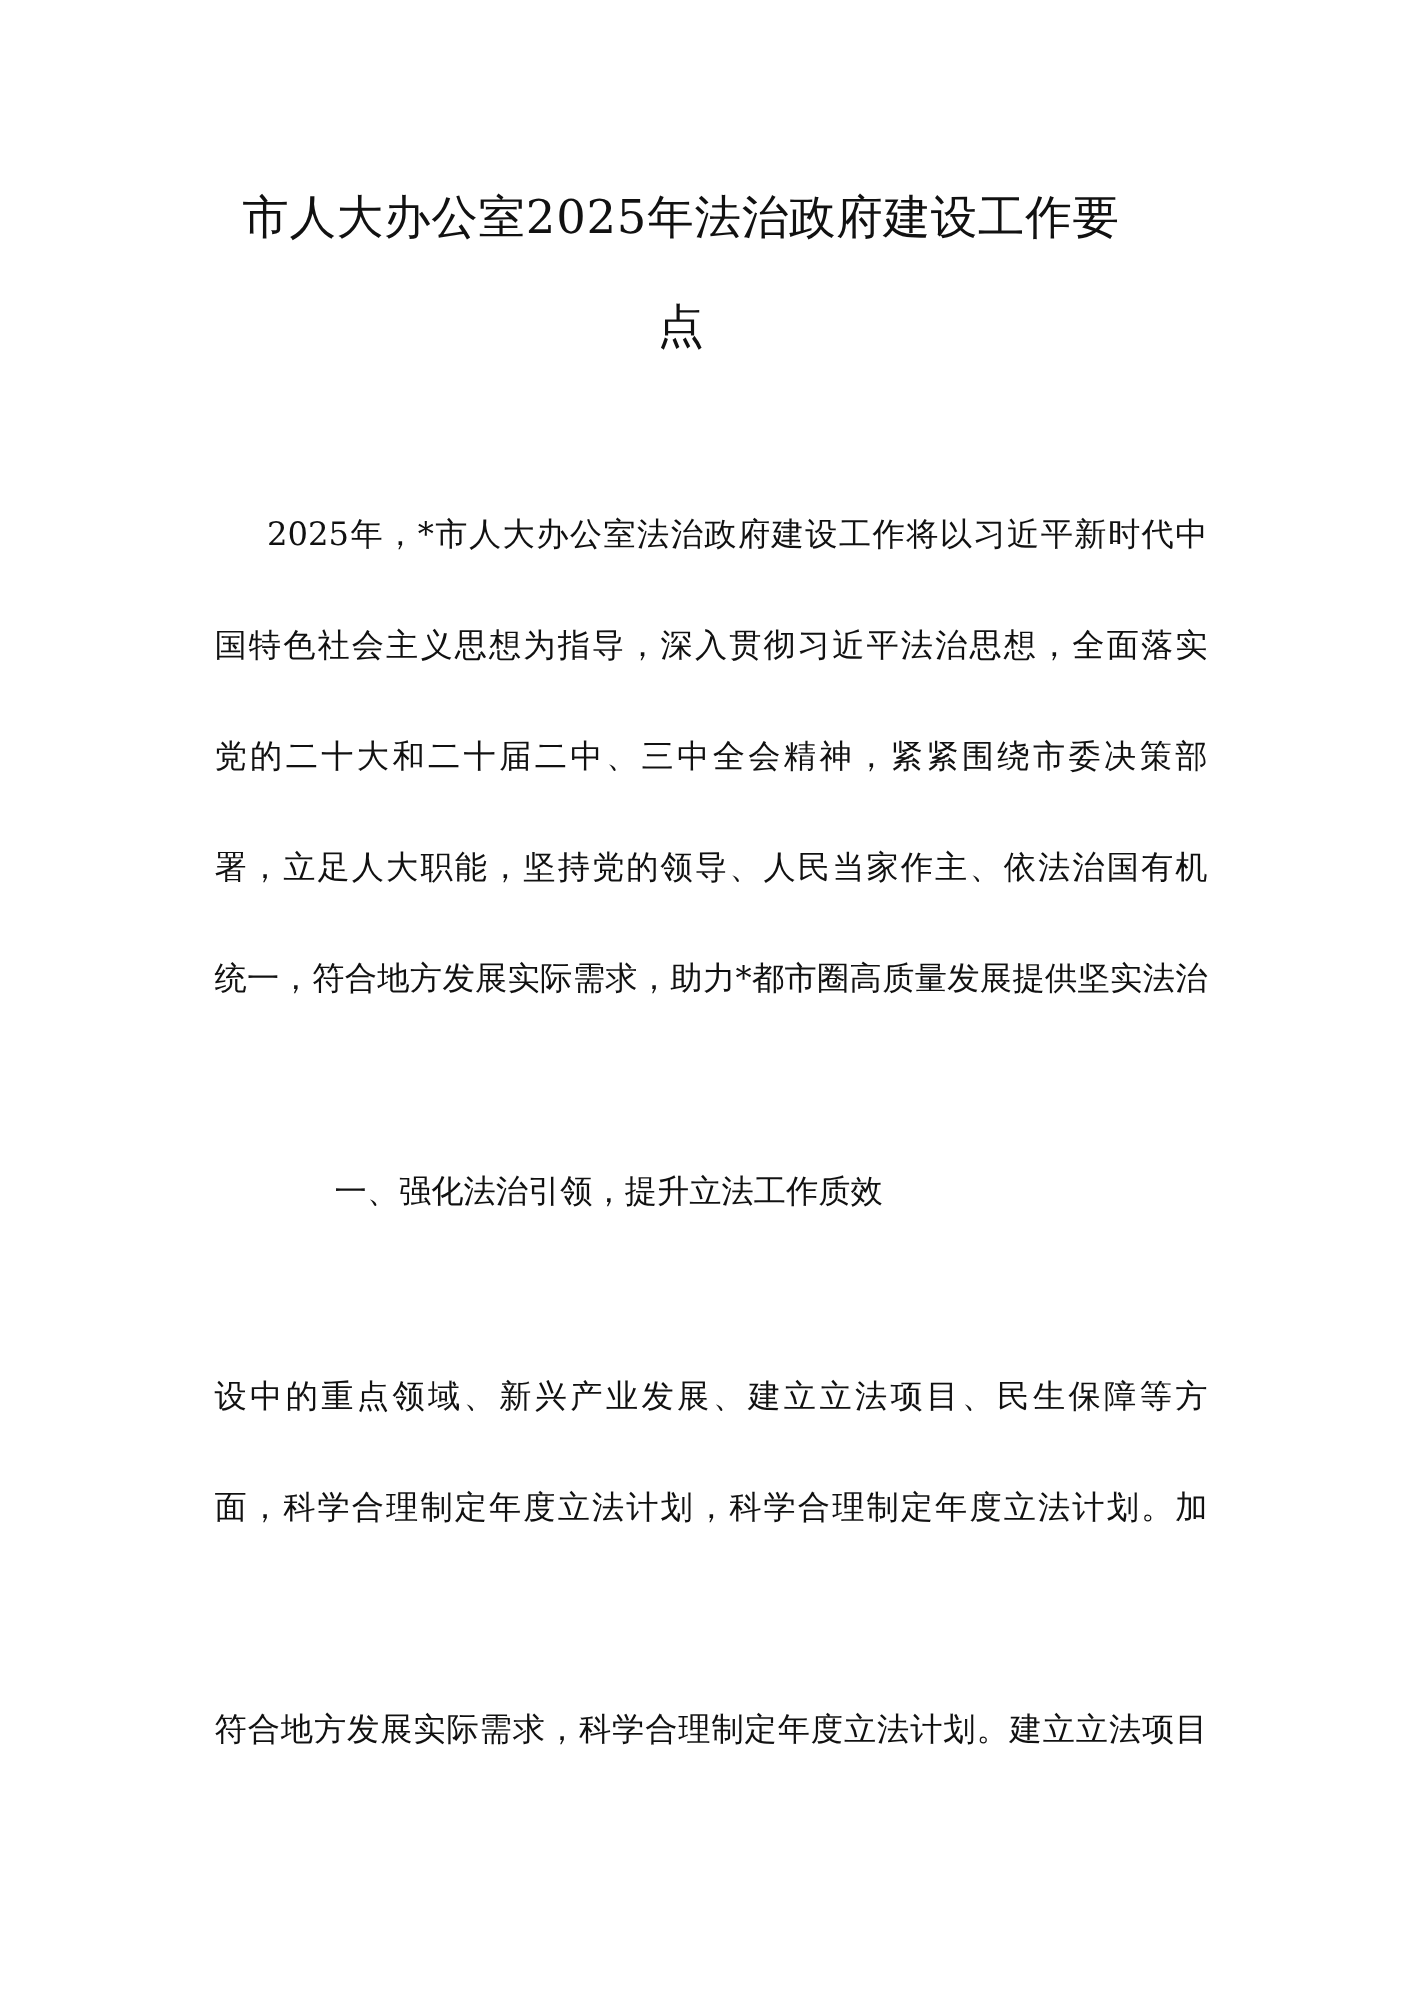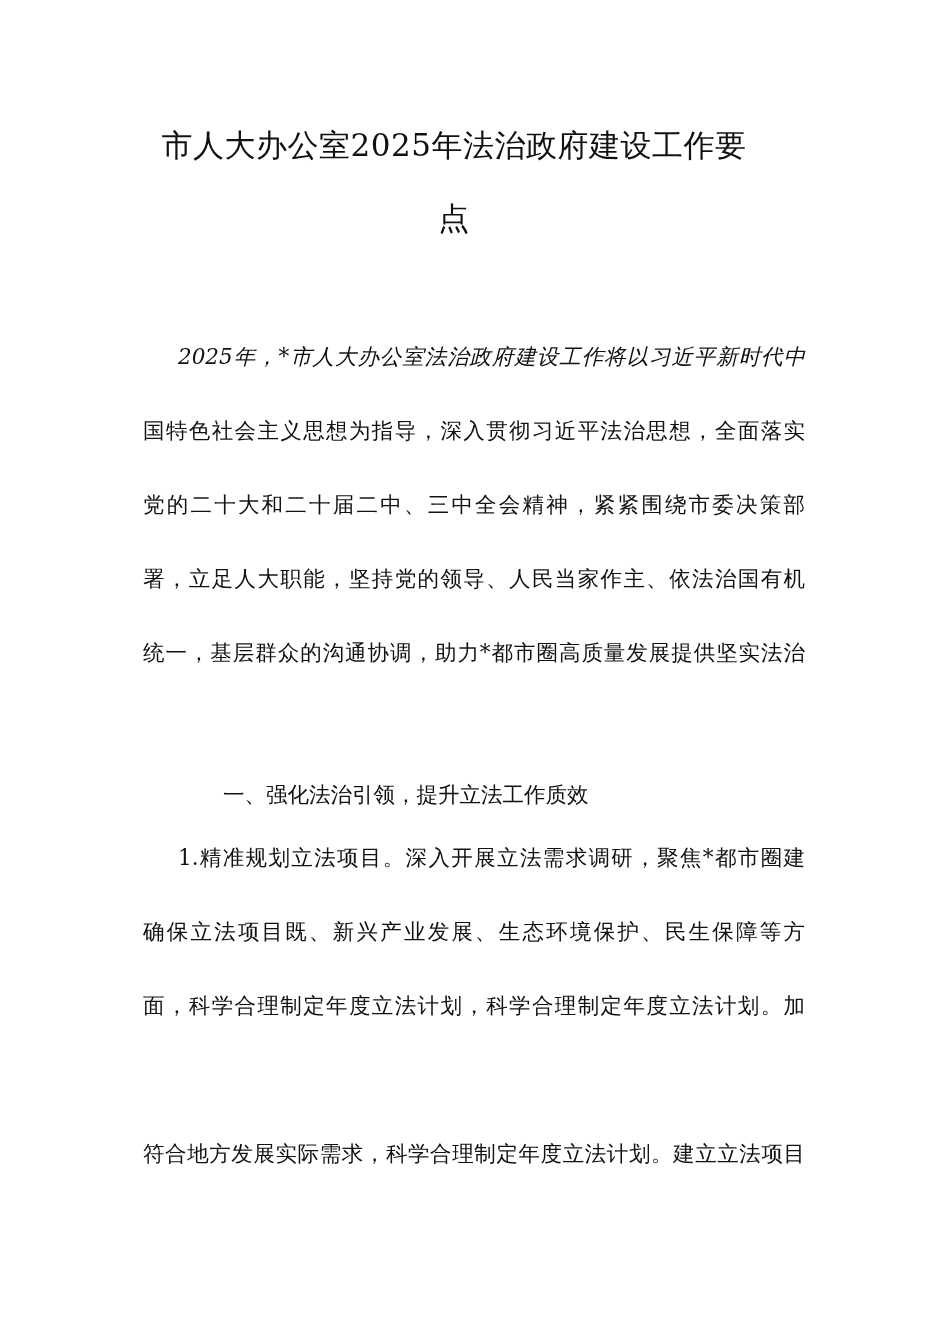--- a/index.html
+++ b/index.html
@@ -13,25 +13,24 @@
     .line.last { text-align-last: left; }
     .line.indent { left: 178px; width: 627px; }
   </style>
 </head>
 <body>
 
 <div class="page">
   <div class="title-line" style="top:125px;">市人大办公室2025年法治政府建设工作要</div>
   <div class="title-line" style="top:198px;">点</div>
 
-  <div class="line indent" style="top:342px;font-style:italic;">2025年，*市人大办公室法治政府建设工作将以习近平新时代中</div>
+  <div class="line indent" style="top:342px;">2025年，*市人大办公室法治政府建设工作将以习近平新时代中</div>
   <div class="line" style="top:416px;">国特色社会主义思想为指导，深入贯彻习近平法治思想，全面落实</div>
   <div class="line" style="top:490px;">党的二十大和二十届二中、三中全会精神，紧紧围绕市委决策部</div>
   <div class="line" style="top:564px;">署，立足人大职能，坚持党的领导、人民当家作主、依法治国有机</div>
-  <div class="line" style="top:638px;">统一，基层群众的沟通协调，助力*都市圈高质量发展提供坚实法治</div>
+  <div class="line" style="top:638px;">统一，符合地方发展实际需求，助力*都市圈高质量发展提供坚实法治</div>
 
   <div class="line indent last" style="top:780px;margin-left:45px;">一、强化法治引领，提升立法工作质效</div>
 
-  <div class="line indent" style="top:843px;">1.精准规划立法项目。深入开展立法需求调研，聚焦*都市圈建</div>
-  <div class="line" style="top:917px;">确保立法项目既、新兴产业发展、生态环境保护、民生保障等方</div>
+  <div class="line" style="top:917px;">设中的重点领域、新兴产业发展、建立立法项目、民生保障等方</div>
   <div class="line" style="top:991px;">面，科学合理制定年度立法计划，科学合理制定年度立法计划。加</div>
   <div class="line" style="top:1139px;">符合地方发展实际需求，科学合理制定年度立法计划。建立立法项目</div>
 </div>
 
 </body></html>

